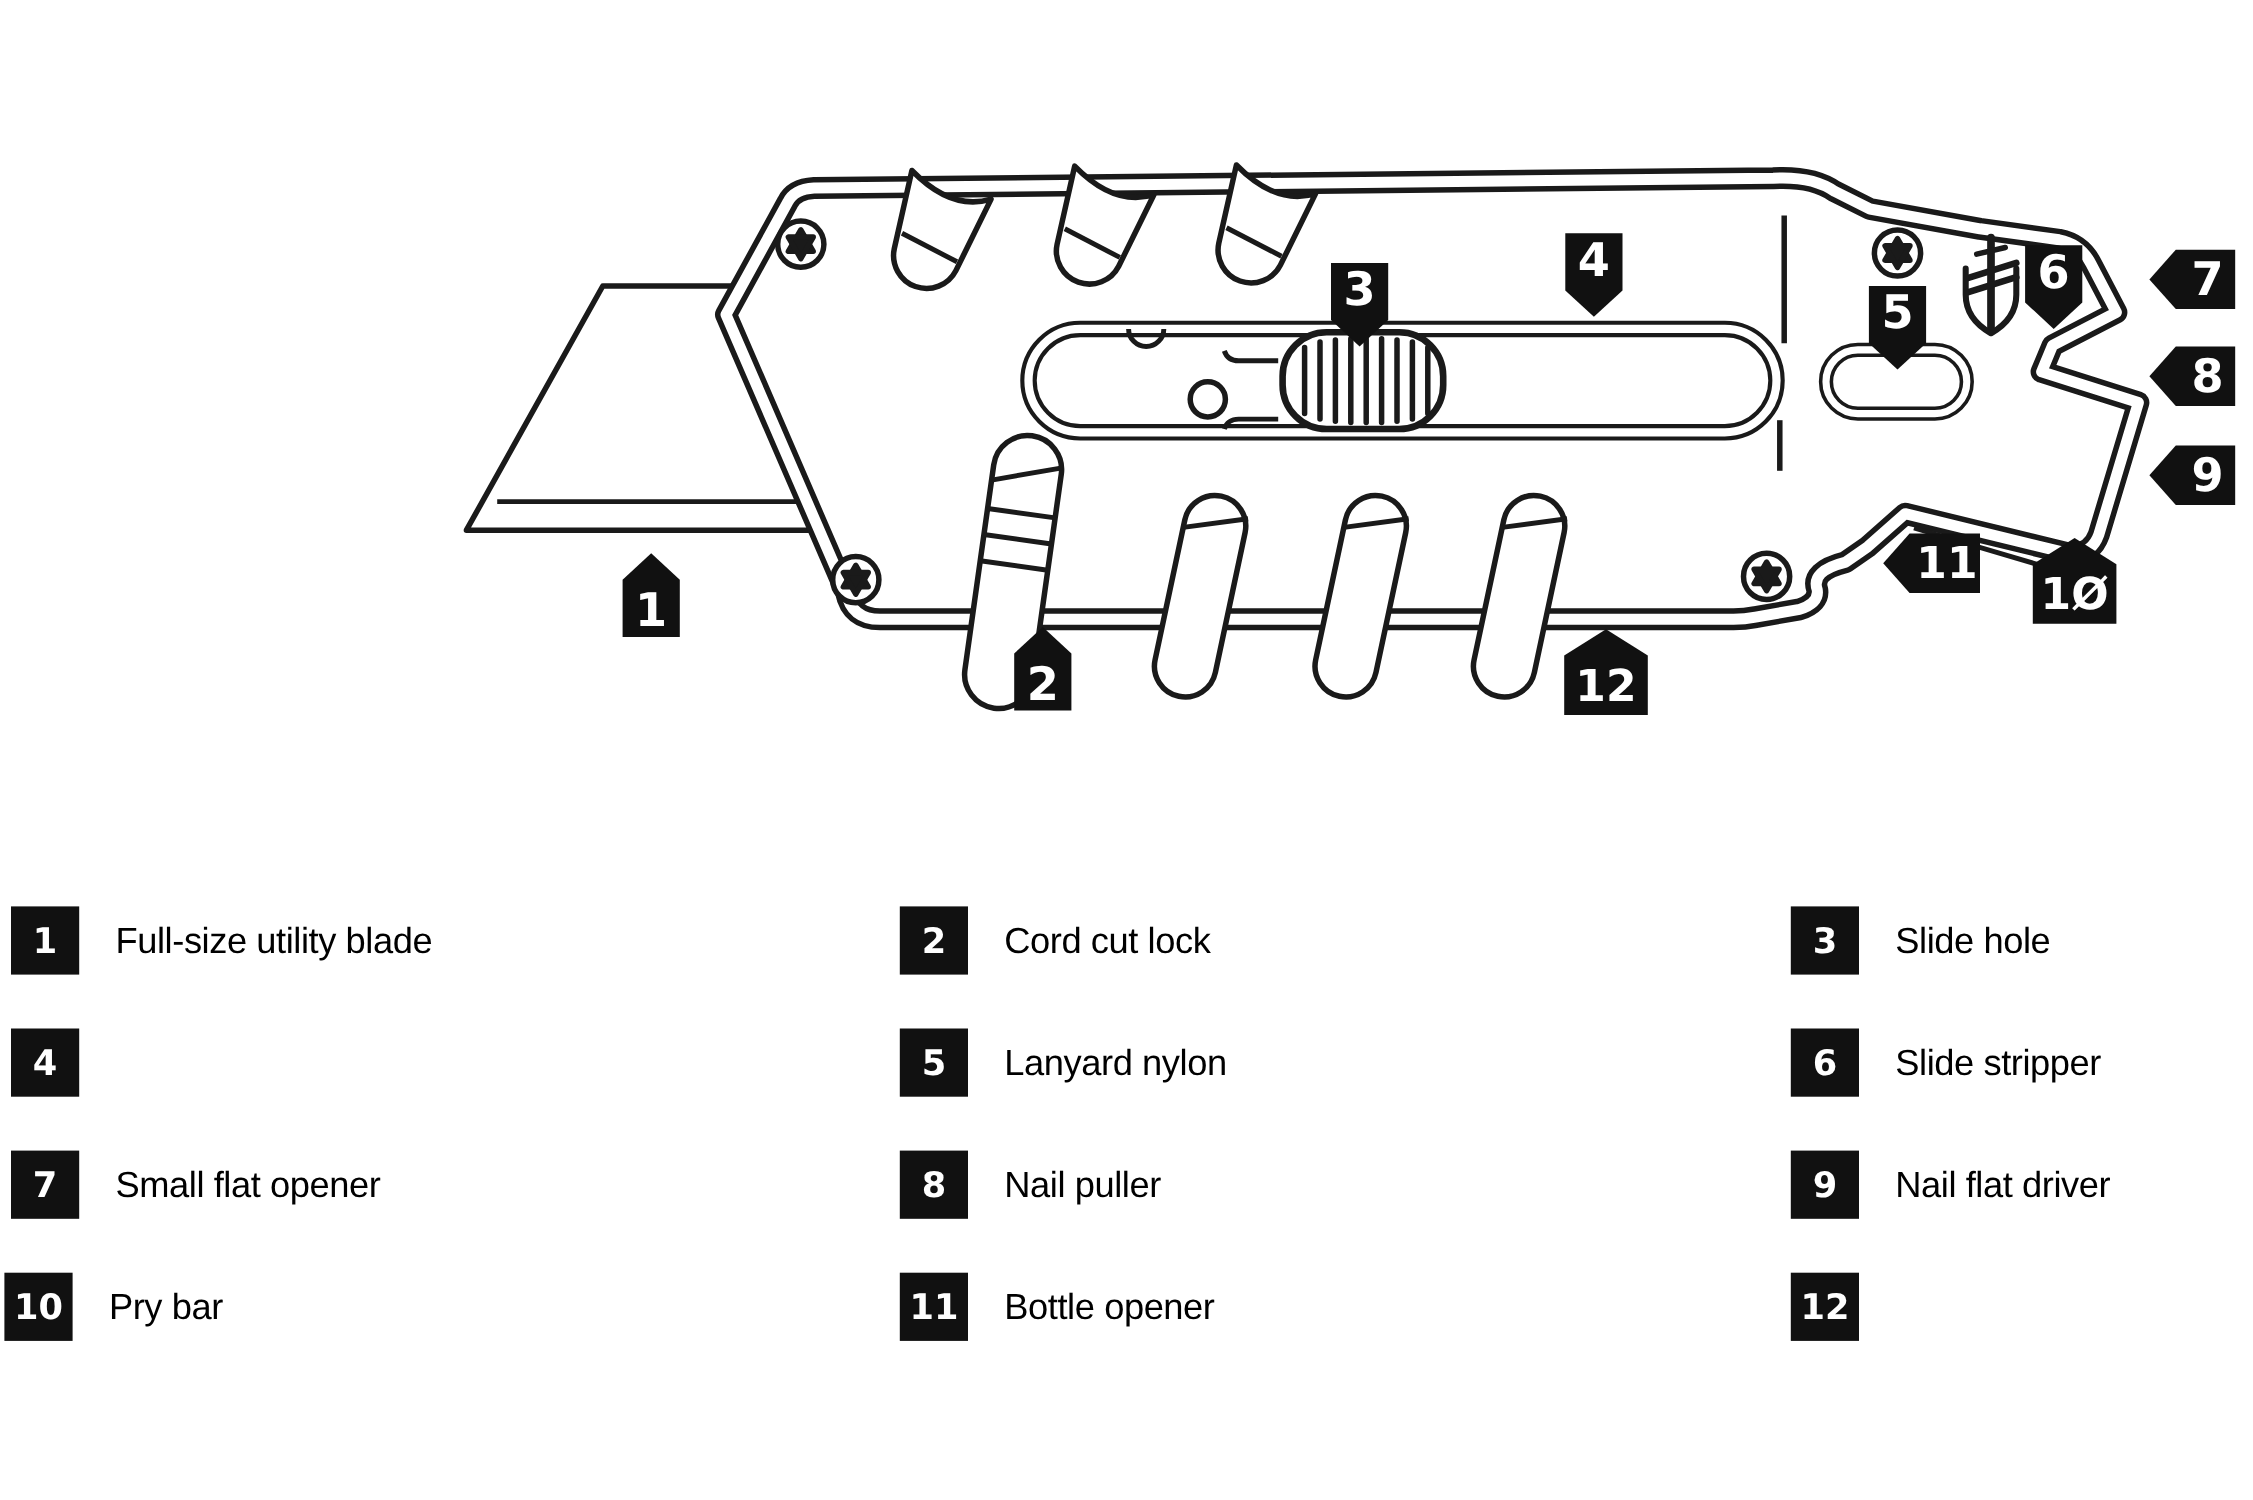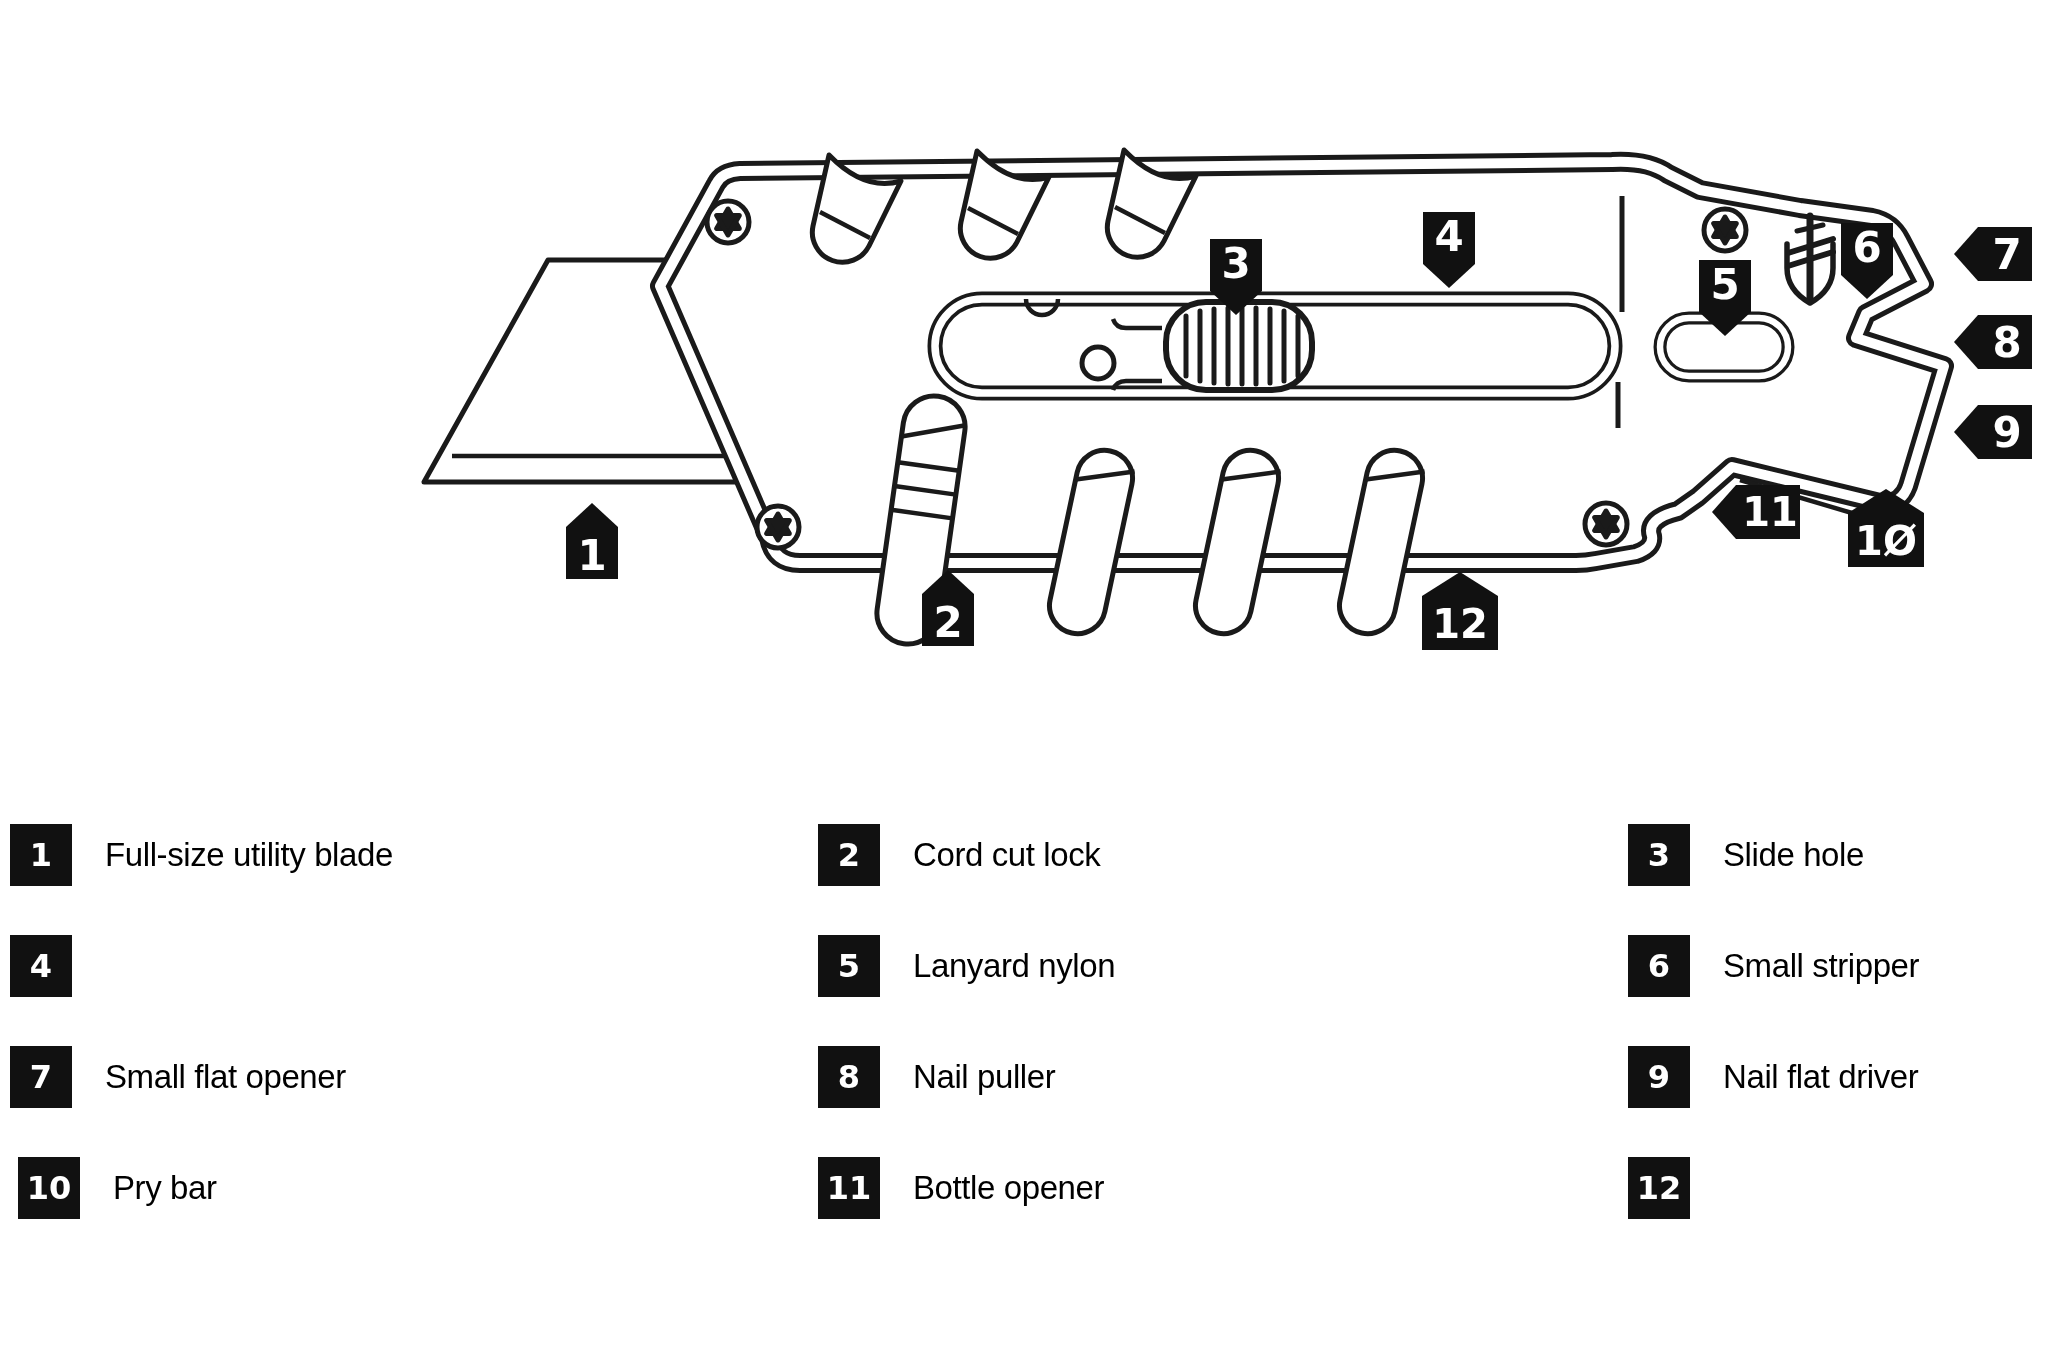--- a/index.html
+++ b/index.html
@@ -180,35 +180,35 @@
     </div>
     <div class="legend-item" style="left:10px;top:935px;">
       <div class="legend-badge">4</div>
     </div>
     <div class="legend-item" style="left:818px;top:935px;">
       <div class="legend-badge">5</div>
       <span class="legend-label">Lanyard nylon</span>
     </div>
     <div class="legend-item" style="left:1628px;top:935px;">
       <div class="legend-badge">6</div>
-      <span class="legend-label">Small stripper</span>
+      <span class="legend-label">Slide stripper</span>
     </div>
     <div class="legend-item" style="left:10px;top:1046px;">
       <div class="legend-badge">7</div>
       <span class="legend-label">Small flat opener</span>
     </div>
     <div class="legend-item" style="left:818px;top:1046px;">
       <div class="legend-badge">8</div>
       <span class="legend-label">Nail puller</span>
     </div>
     <div class="legend-item" style="left:1628px;top:1046px;">
       <div class="legend-badge">9</div>
       <span class="legend-label">Nail flat driver</span>
     </div>
-    <div class="legend-item" style="left:18px;top:1157px;">
+    <div class="legend-item" style="left:4px;top:1157px;">
       <div class="legend-badge">10</div>
       <span class="legend-label">Pry bar</span>
     </div>
     <div class="legend-item" style="left:818px;top:1157px;">
       <div class="legend-badge">11</div>
       <span class="legend-label">Bottle opener</span>
     </div>
     <div class="legend-item" style="left:1628px;top:1157px;">
       <div class="legend-badge">12</div>
     </div>

